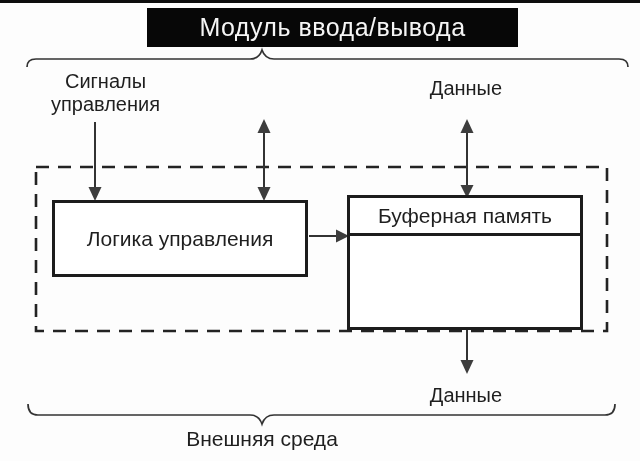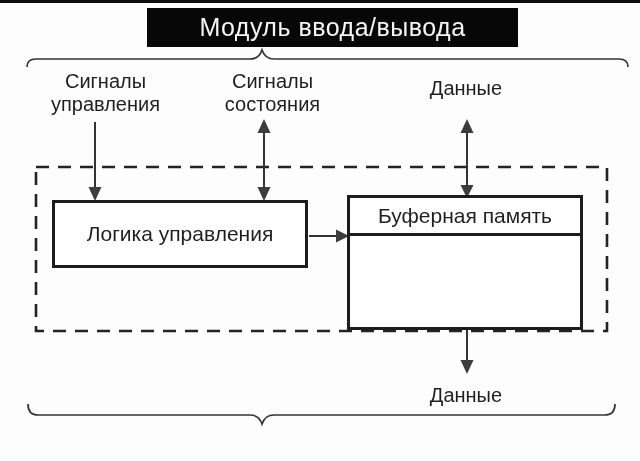--- a/index.html
+++ b/index.html
@@ -36,21 +36,21 @@
   .lbl-data-top    { left: 416px; top: 77px;  width: 100px; }
   .lbl-data-bottom { left: 416px; top: 384px; width: 100px; }
   .lbl-env { left: 162px; top: 427px; width: 200px; font-size: 21px; text-align: center; }
   .block {
     background: #ffffff;
     border: 3px solid #1c1c1c;
     box-sizing: border-box;
     display: flex; align-items: center; justify-content: center;
     font-size: 21px;
   }
-  .block-logic { left: 52px; top: 200px; width: 256px; height: 68px; }
+  .block-logic { left: 52px; top: 200px; width: 256px; height: 77px; }
   .block-stack {
     left: 347px; top: 195px; width: 236px; height: 135px;
     background: #ffffff;
     border: 3px solid #1c1c1c;
     box-sizing: border-box;
     display: flex; flex-direction: column;
   }
   .stack-cell {
     display: flex; align-items: center; justify-content: center;
     font-size: 21px;
@@ -103,28 +103,28 @@
 
     <g>
       <line x1="467" y1="312" x2="467" y2="362" stroke-width="2"></line>
       <polygon points="460.5,314 473.5,314 467,300"></polygon>
       <polygon points="460.5,360 473.5,360 467,374"></polygon>
     </g>
   </svg>
 
   <div class="abs sig-label lbl-control">Сигналы управления</div>
 
-  <div class="abs sig-label lbl-status">Сигналы состояния</div>
 
   <div class="abs sig-label lbl-data-top">Данные</div>
 
   <div class="abs block block-logic">
     <span>Логика управления</span>
   </div>
 
   <div class="abs block-stack">
     <div class="stack-cell cell-top">Буферная память</div>
   </div>
 
   <div class="abs sig-label lbl-data-bottom">Данные</div>
 
+  <div class="abs lbl-env">Внешняя среда</div>
 
 </div>
 
 </body></html>

